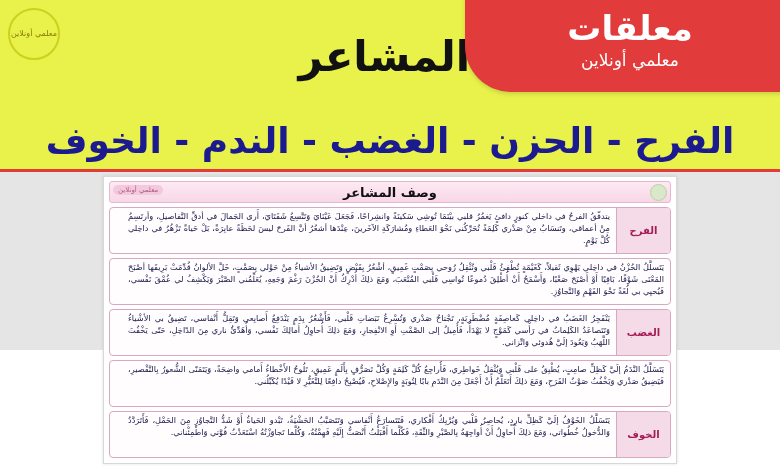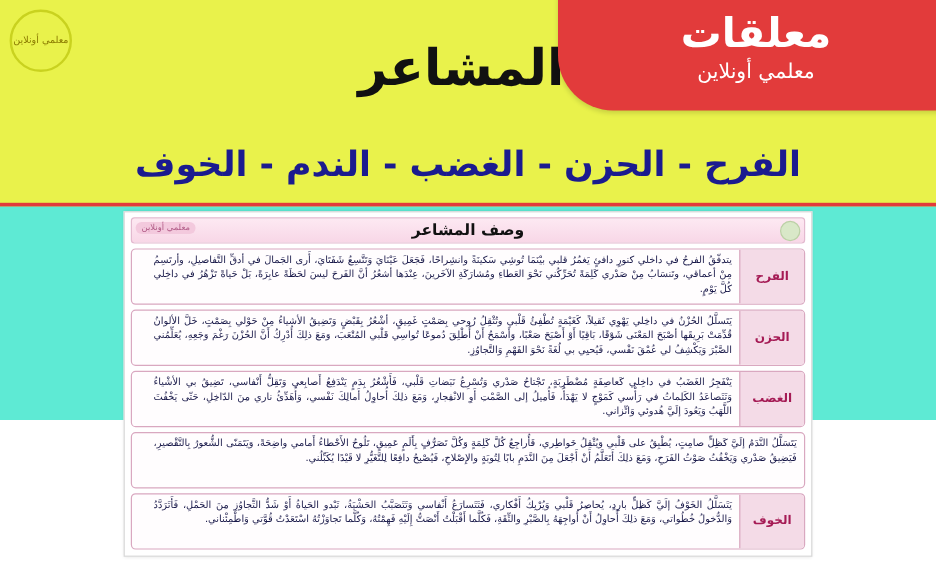--- a/index.html
+++ b/index.html
@@ -6,21 +6,21 @@
   html, body {
     margin: 0; padding: 0;
     width: 780px; height: 470px;
     overflow: hidden;
     background: #ffffff;
     font-family: "DejaVu Sans", "Liberation Sans", sans-serif;
   }
   .page {
     position: relative;
     width: 780px; height: 350px;
-    background: #5eead4;
+    background: #e5e5e5;
     text-decoration: underline;
   }
 
   
   .banner {
     position: absolute;
     left: 0; top: 0;
     width: 780px; height: 172px;
     background: #e9f24b;
     border-bottom: 3px solid #e23b3b;
@@ -41,21 +41,21 @@
     letter-spacing: 0px;
     line-height: 1.1;
     direction: rtl;
   }
   .sub-title {
     position: absolute;
     top: 120px;
     right: 10px;
     left: 10px;
     text-align: center;
-    font-size: 29px;
+    font-size: 36px;
     font-weight: bold;
     color: #1b1b8f;
     direction: rtl;
   }
 
   
   .brand-pill {
     position: absolute;
     left: 465px;
     top: -36px;
@@ -261,21 +261,20 @@
     </div>
 
     <div class="rows">
 
       <div class="row">
         <div class="row-label">الفرح</div>
         <div class="row-text">يتدفّقُ الفرحُ في داخلي كنورٍ دافئٍ يَغمُرُ قلبي بيْنَمَا تُوشِي سَكينَةً وانشِراحًا، فَجَعَلَ عَيْنَايَ وَتَتَّسِعُ شَفَتَايَ، أَرى الجَمالَ في أدقِّ التَّفاصيلِ، وأرتَسِمُ مِنْ أعماقي، وتَنسَابُ مِنْ صَدْري كَلِمَةً تُحَرِّكُني نَحْوَ العَطاءِ ومُشارَكَةِ الآخَرينَ، عِنْدَها أشعُرُ أنَّ الفَرحَ ليسَ لحَظَةً عابِرَةً، بَلْ حَياةً تَزْهُرُ في داخِلي كُلَّ يَوْمٍ.</div>
       </div>
 
       <div class="row">
-        <div class="row-label">الحزن</div>
         <div class="row-text">يَتَسلَّلُ الحُزْنُ في داخِلي يَهْوِي ثَقيلاً، كَغَيْمَةٍ تُطْفِئُ قَلْبي وتُثْقِلُ رُوحي بِصَمْتٍ غَمِيقٍ، أشْعُرُ بِقَبْضٍ وَتَضِيقُ الأشياءُ مِنْ حَوْلي بِصَمْتٍ، خَلَّ الألوانُ قُدِّمَتْ بَرِيقَها أصْبَحَ المَعْنَى شَوْقًا، بَاقِيًا أَوْ أَصْبَحَ صَعْبًا، وَأَسْمَحُ أَنْ أُطْلِقَ دُموعًا تُواسِي قَلْبي المُتْعَبَ، وَمَعَ ذلِكَ أُدْرِكُ أَنَّ الحُزْنَ رَغْمَ وَجَعِهِ، يُعَلِّمُني الصَّبْرَ وَيَكْشِفُ لي عُمْقَ نَفْسي، فَيُحيِي بي لُغَةً نَحْوَ الفَهْمِ وَالتَّجاوُزِ.</div>
       </div>
 
       <div class="row">
         <div class="row-label">الغضب</div>
         <div class="row-text">يَنْفَجِرُ الغَضَبُ في داخِلي كَعاصِفَةٍ مُضْطَرِبَةٍ، تَجْتاحُ صَدْري وَتُسْرِعُ نَبَضاتِ قَلْبي، فَأَشْعُرُ بِدَمٍ يَنْدَفِعُ أَصابِعي وَتَقِلُّ أَنْفاسي، تَضِيقُ بي الأشْياءُ وَتَتَصاعَدُ الكَلِماتُ في رَأْسي كَمَوْجٍ لا يَهْدَأُ، فَأُمِيلُ إلى الصَّمْتِ أَوِ الانْفِجارِ، وَمَعَ ذلِكَ أُحاوِلُ أَمالِكَ نَفْسي، وَأُهَدِّئُ ناري مِنَ الدّاخِلِ، حَتّى يَخْفُتَ اللَّهَبُ وَيَعُودَ إلَيَّ هُدوئي وَاتِّزاني.</div>
       </div>
 
       <div class="row">
         <div class="row-text">يَتَسَلَّلُ النَّدَمُ إلَيَّ كَظِلٍّ صامِتٍ، يُطْبِقُ على قَلْبي وَيُثْقِلُ خَواطِري، فَأُراجِعُ كُلَّ كَلِمَةٍ وَكُلَّ تَصَرُّفٍ بِأَلَمٍ عَمِيقٍ، تَلُوحُ الأَخْطاءُ أَمامي واضِحَةً، وَيَتَمَنّى الشُّعورُ بِالتَّقْصيرِ، فَيَضِيقُ صَدْري وَيَخْفُتُ صَوْتُ الفَرَحِ، وَمَعَ ذلِكَ أَتَعَلَّمُ أَنْ أَجْعَلَ مِنَ النَّدَمِ بابًا لِتُوبَةٍ والإِصْلاحِ، فَيُصْبِحُ دافِعًا لِلتَّغَيُّرِ لا قَيْدًا يُكَبِّلُني.</div>

